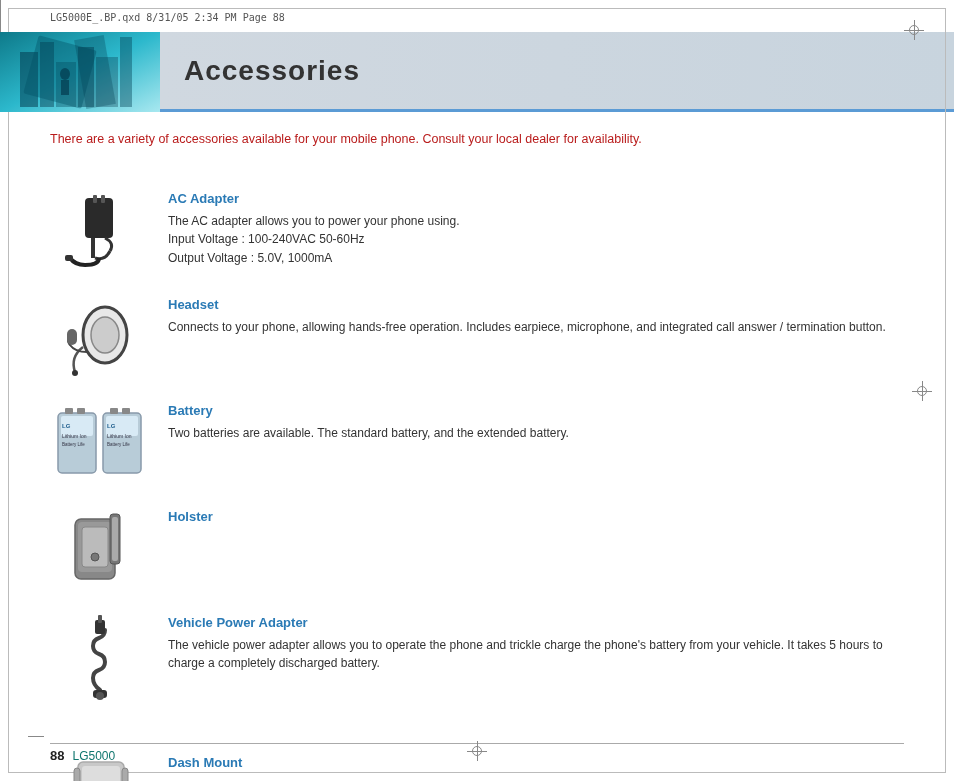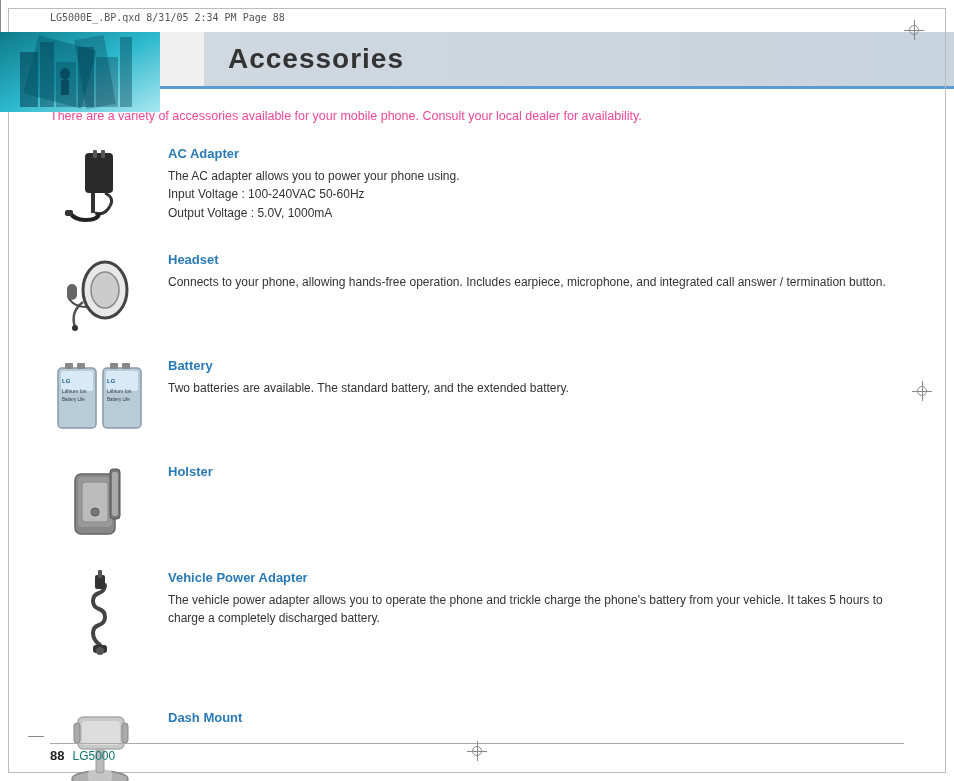--- a/index.html
+++ b/index.html
@@ -22,25 +22,24 @@
       left: 8px;
       right: 8px;
       bottom: 8px;
       border: 1px solid #bbb;
     }
 
     
     .header-bar {
       display: flex;
       align-items: stretch;
-      height: 57px;
+      height: 80px;
       background: #f0f0f0;
       border-bottom: 3px solid #5b9bd5;
       margin: 0;
-      gap: 44px;
     }
 
     .header-image-box {
       width: 160px;
       height: 80px;
       overflow: hidden;
       flex-shrink: 0;
     }
 
     
@@ -149,22 +148,22 @@
       transform: translateX(-50%);
     }
 
     
     .main-content {
       padding: 18px 50px 0 50px;
     }
 
     .intro-text {
       font-size: 12.5px;
-      color: #ec4899;
-      margin-bottom: 12px;
+      color: #b91c1c;
+      margin-bottom: 34px;
       line-height: 1.5;
     }
 
     
     .accessories-grid {
       display: grid;
       grid-template-columns: 1fr;
       column-gap: 30px;
       row-gap: 10px;
     }

